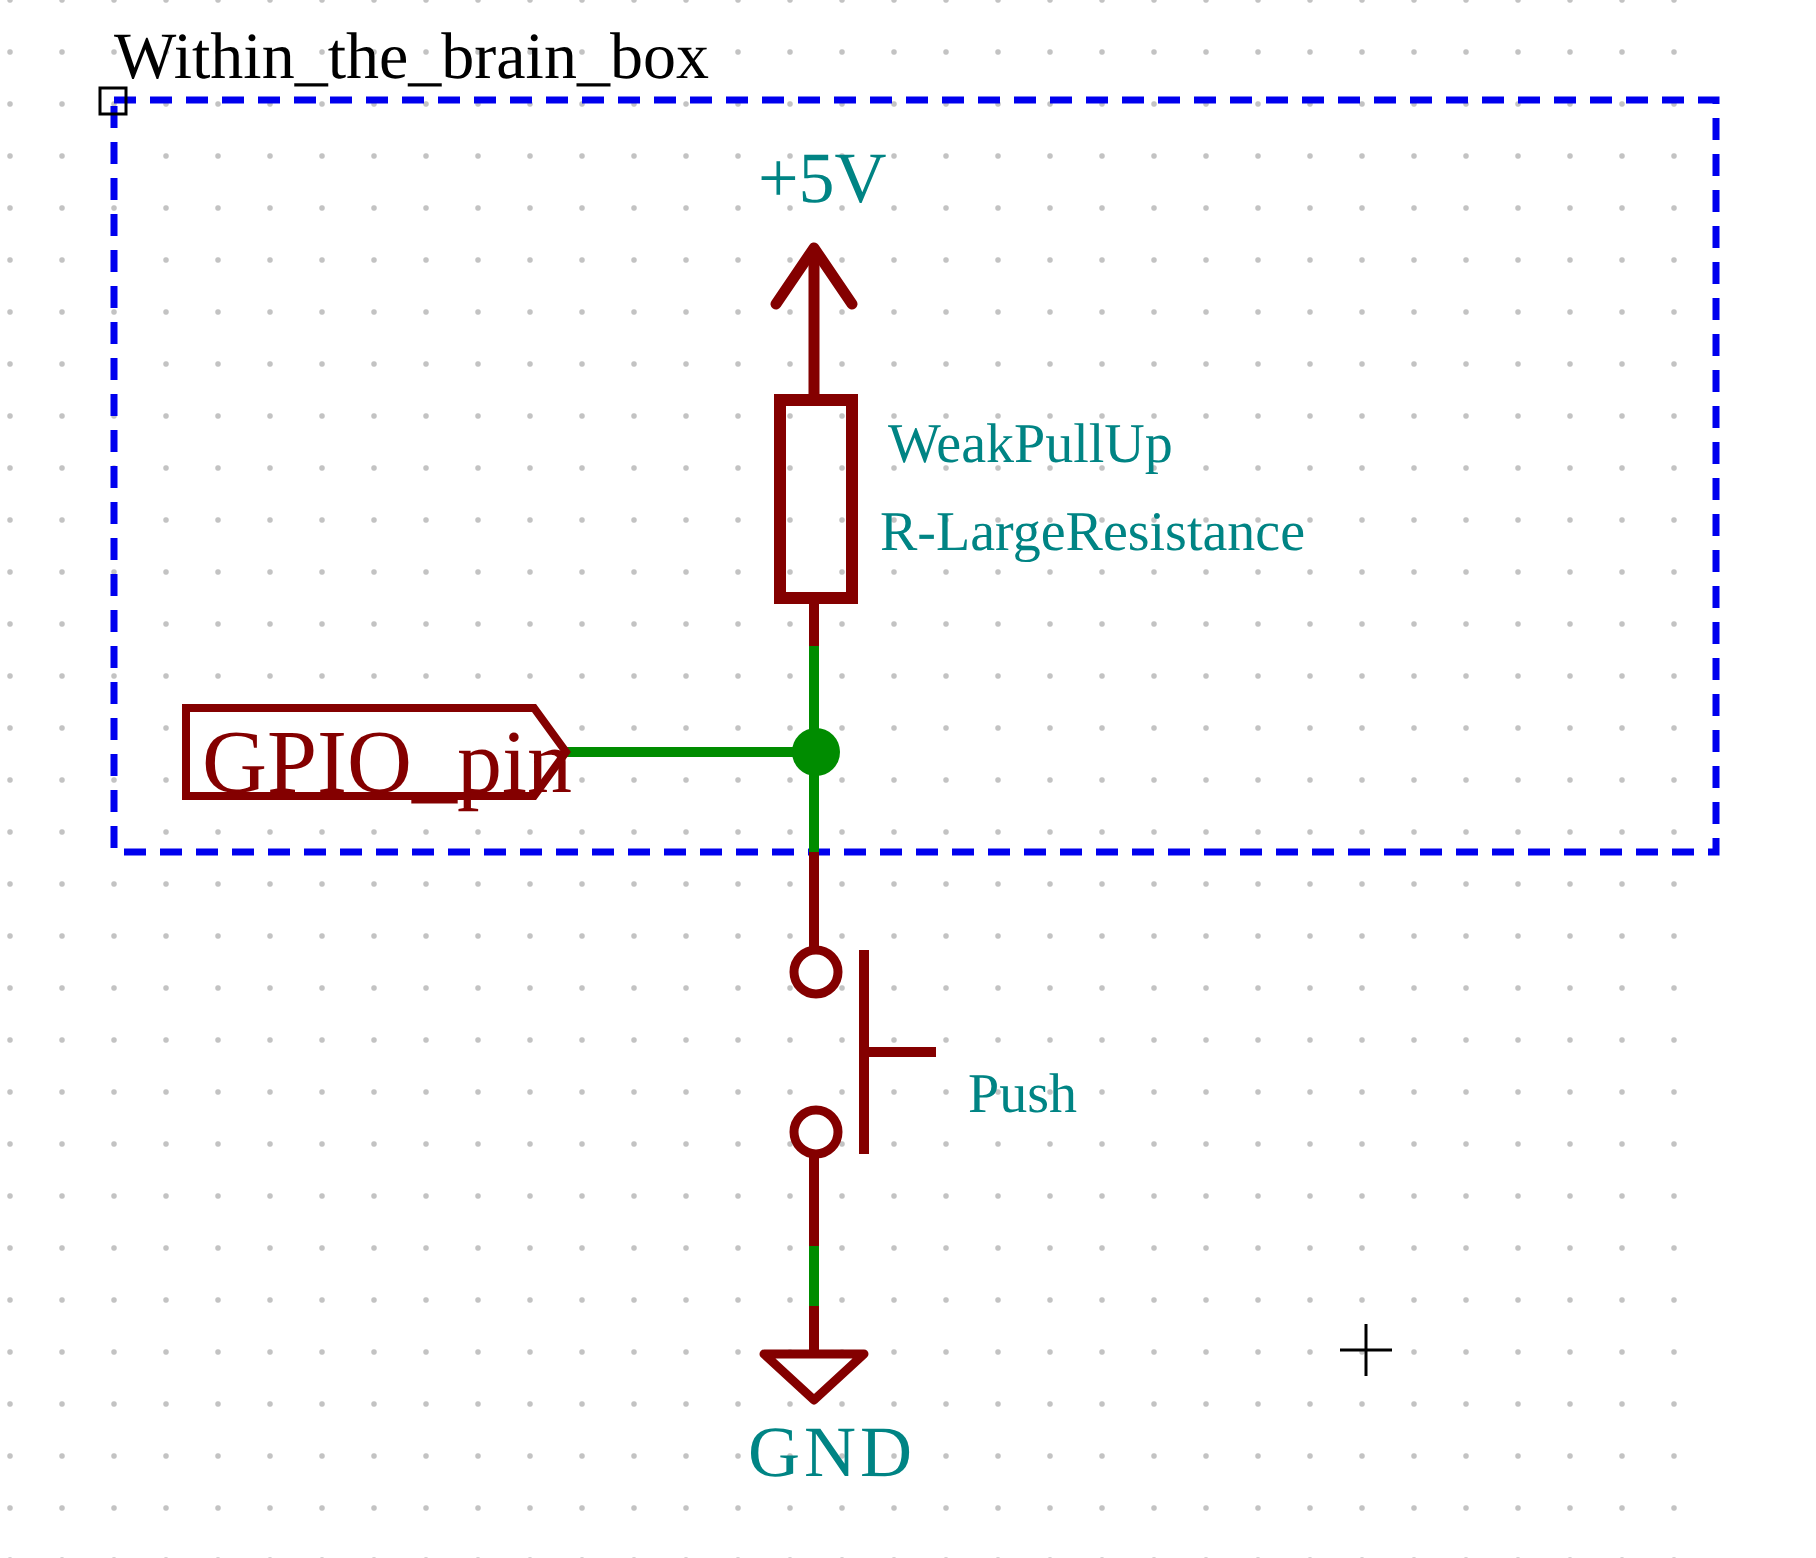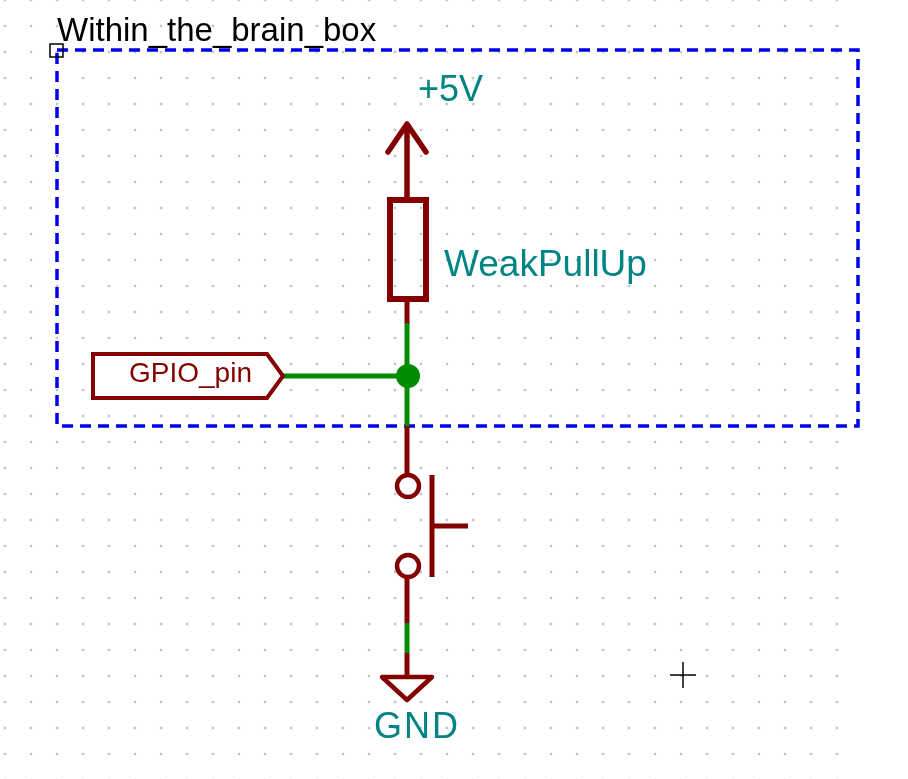--- a/index.html
+++ b/index.html
@@ -4,33 +4,33 @@
 <style>
   html,body{margin:0;padding:0;background:#fff;}
   #root{
     position:relative;
     width:860px;height:779px;
     overflow:hidden;
     background-color:#ffffff;
     background-image: radial-gradient(circle, var(--c-grid_dot, #c3c3c3) 1.1px, rgba(0,0,0,0) 1.7px);
     background-size: 26px 26px;
     background-position: -8px -13px;
-    font-family: Liberation Sans, sans-serif;
+    font-family: Liberation Serif, serif;
   }
   #gfx{position:absolute;left:0;top:0;}
   .txt{
     position:absolute;
     white-space:pre;
     line-height:1;
     user-select:none;
   }
   .t-title{color:var(--c-title_text,#000);font-size:33px;}
-  .t-field{color:var(--c-field_text,#008484);font-size:37px;margin-top:36px;}
+  .t-field{color:var(--c-field_text,#008484);font-size:28px;}
   .t-power{color:var(--c-field_text,#008484);font-size:36px;}
-  .t-label{color:var(--c-symbol,#840000);font-size:28px;margin-left:28px;}
+  .t-label{color:var(--c-symbol,#840000);font-size:45px;}
   .sym{stroke:var(--c-symbol,#840000);fill:none;}
   .wire{stroke:var(--c-wire,#008C00);fill:none;}
   .junction{fill:var(--c-wire,#008C00);stroke:none;}
   .gbox{stroke:var(--c-graphic_box,#0000EE);fill:none;}
   .anchor{stroke:#000;fill:none;}
   .xhair{stroke:#000;fill:none;}
 </style>
 </head>
 <body>
 
@@ -79,24 +79,26 @@
     </g>
 
     <g>
       <line class="xhair" x1="670" y1="675" x2="696" y2="675" stroke-width="1.5"></line>
       <line class="xhair" x1="683" y1="662" x2="683" y2="688" stroke-width="1.5"></line>
     </g>
   </svg>
 
   <div class="txt t-title" style="left:57px;top:13px;">Within_the_brain_box</div>
 
-  <div class="txt t-power" style="left:379px;top:71px;margin-left:39px;">+5V</div>
+  <div class="txt t-power" style="left:379px;top:71px;">+5V</div>
 
   <div class="txt t-field" style="left:444px;top:209px;">WeakPullUp</div>
 
+  <div class="txt t-field" style="left:440px;top:253px;">R-LargeResistance</div>
 
   <div class="txt t-label" style="left:101px;top:359px;">GPIO_pin</div>
 
 
+  <div class="txt t-field" style="left:484px;top:534px;">Push</div>
 
   <div class="txt t-power" style="left:374px;top:708px;letter-spacing:2px;">GND</div>
 
 </div>
 
 </body></html>

